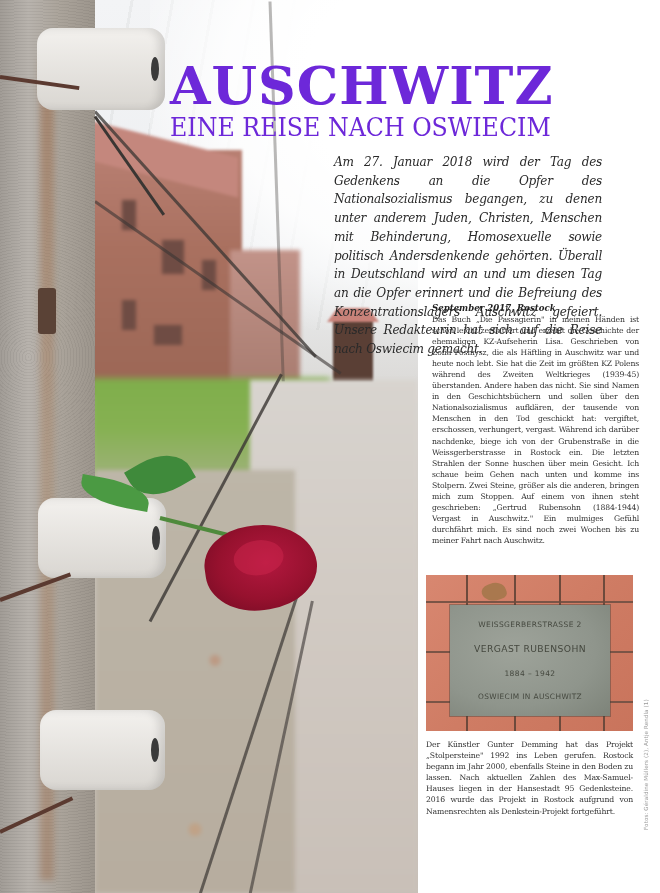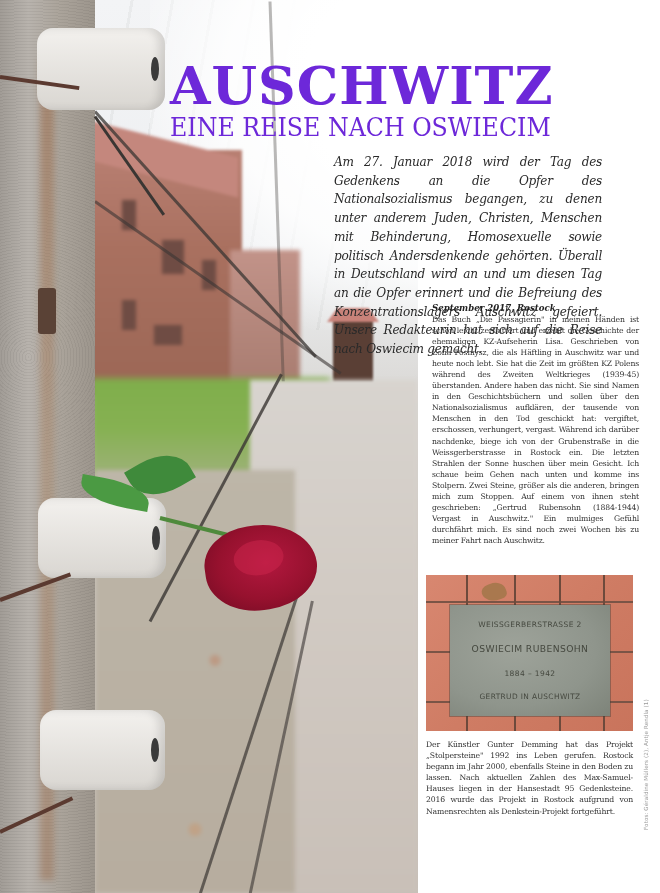--- a/index.html
+++ b/index.html
@@ -243,21 +243,21 @@
 
 <div class="column">
   <div class="dateline">September 2017, Rostock</div>
   <p class="body-text">Das Buch „Die Passagierin" in meinen Händen ist schon leicht zerflattert und erzählt die Geschichte der ehemaligen KZ-Aufseherin Lisa. Geschrieben von Zofia Posmysz, die als Häftling in Auschwitz war und heute noch lebt. Sie hat die Zeit im größten KZ Polens während des Zweiten Weltkrieges (1939-45) überstanden. Andere haben das nicht. Sie sind Namen in den Geschichtsbüchern und sollen über den Nationalsozialismus aufklären, der tausende von Menschen in den Tod geschickt hat: vergiftet, erschossen, verhungert, vergast. Während ich darüber nachdenke, biege ich von der Grubenstraße in die Weissgerberstrasse in Rostock ein. Die letzten Strahlen der Sonne huschen über mein Gesicht. Ich schaue beim Gehen nach unten und komme ins Stolpern. Zwei Steine, größer als die anderen, bringen mich zum Stoppen. Auf einem von ihnen steht geschrieben: „Gertrud Rubensohn (1884-1944) Vergast in Auschwitz." Ein mulmiges Gefühl durchfährt mich. Es sind noch zwei Wochen bis zu meiner Fahrt nach Auschwitz.</p>
 </div>
 
 <div class="stone-photo">
   <div class="stone-leaf"></div>
   <div class="stone">
     <span class="s-street">WEISSGERBERSTRASSE 2</span>
-    <span class="s-name">OSWIECIM RUBENSOHN</span>
+    <span class="s-name">VERGAST RUBENSOHN</span>
     <span class="s-years">1884 – 1942</span>
-    <span class="s-fate">GERTRUD IN AUSCHWITZ</span>
+    <span class="s-fate">OSWIECIM IN AUSCHWITZ</span>
   </div>
 </div>
 
 <p class="caption">Der Künstler Gunter Demming hat das Projekt „Stolpersteine" 1992 ins Leben gerufen. Rostock begann im Jahr 2000, ebenfalls Steine in den Boden zu lassen. Nach aktuellen Zahlen des Max-Samuel-Hauses liegen in der Hansestadt 95 Gedenksteine. 2016 wurde das Projekt in Rostock aufgrund von Namensrechten als Denkstein-Projekt fortgeführt.</p>
 
 <div class="credit">Fotos: Géraldine Müllers (2), Antje Rendla (1)</div>
 
 </body></html>

